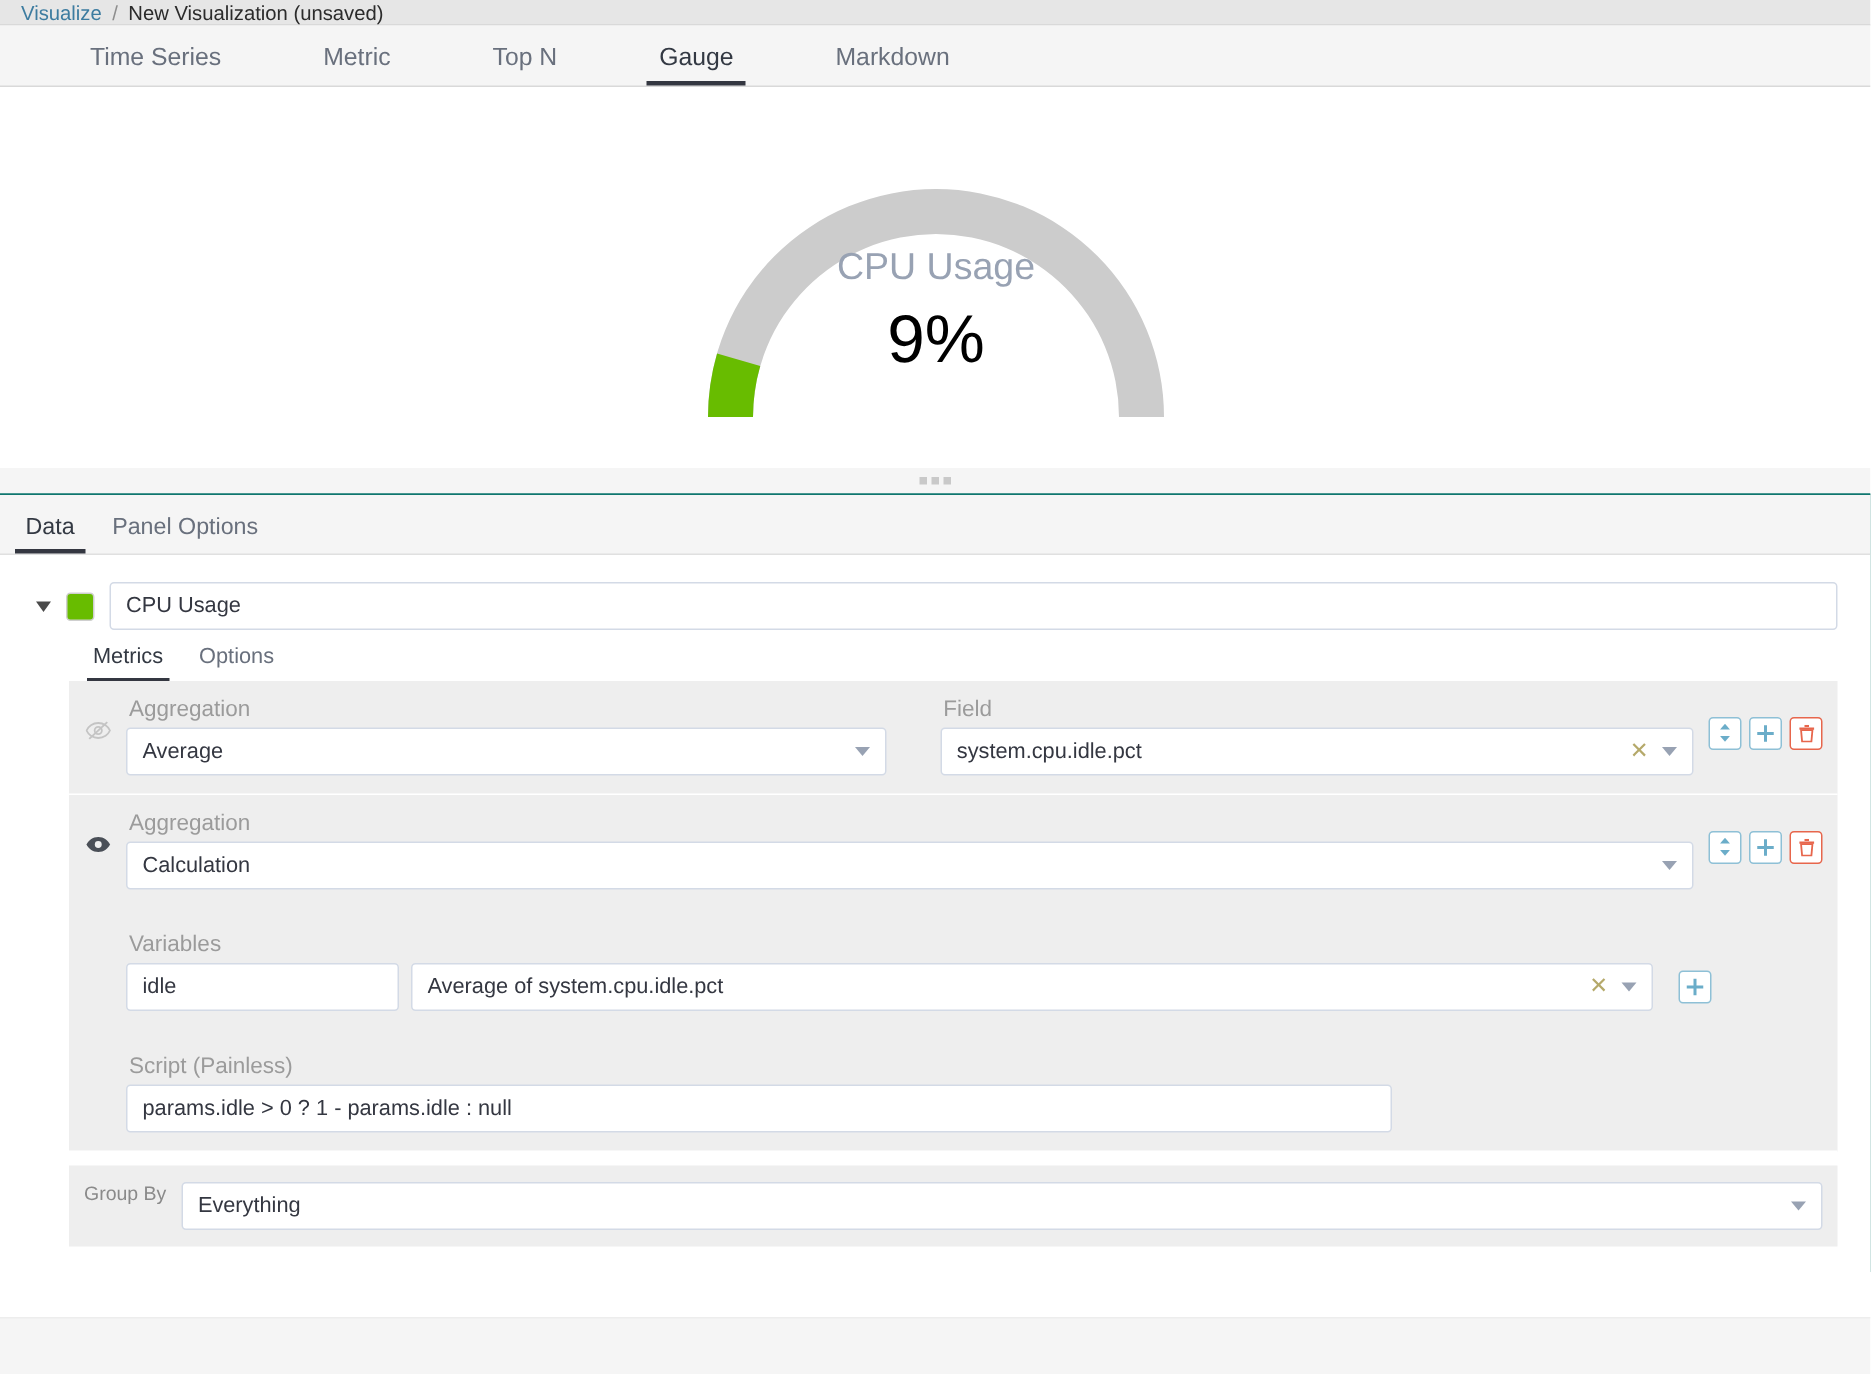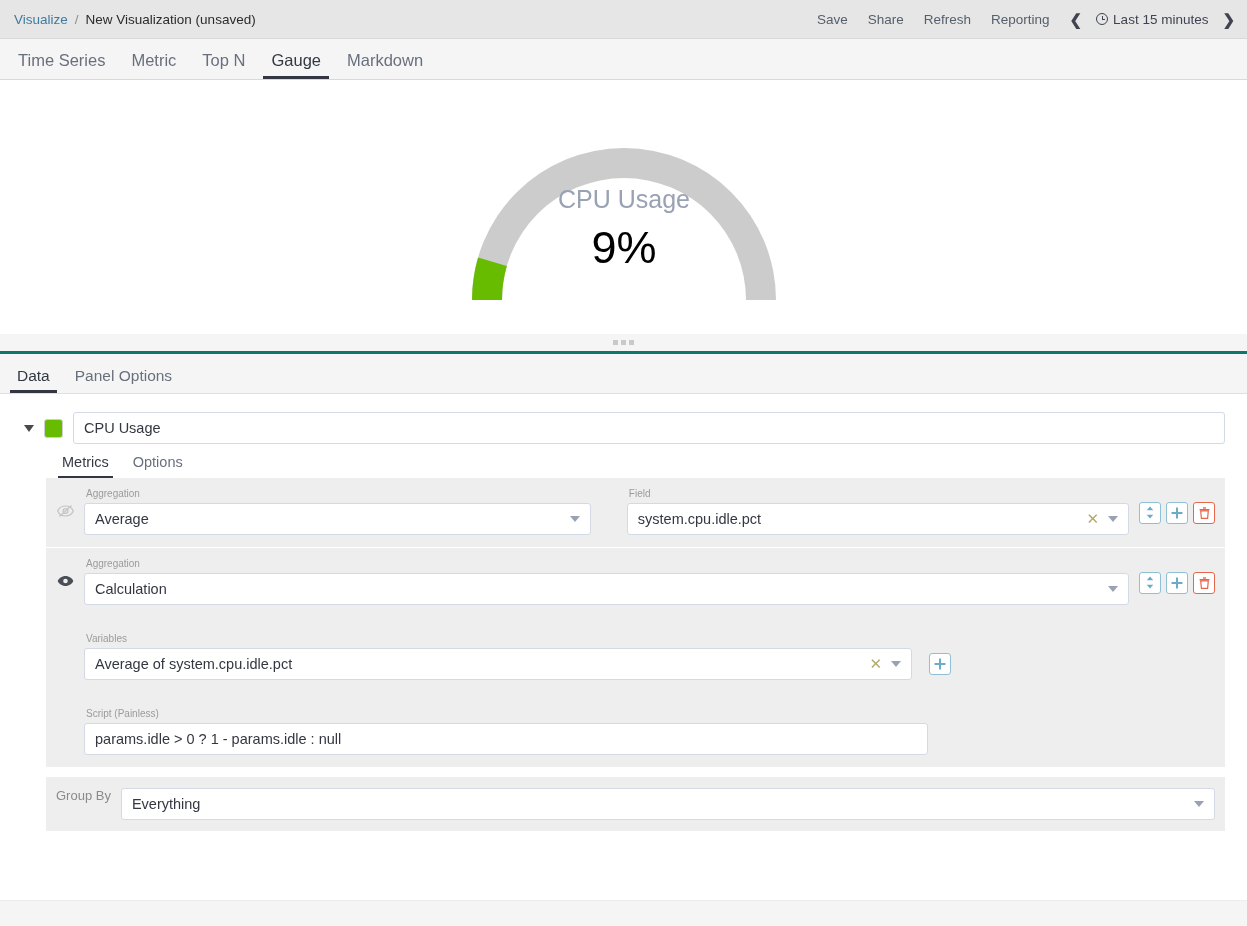--- a/index.html
+++ b/index.html
@@ -7,21 +7,21 @@
   body {
     width: 1247px; height: 926px;
     font-family: "Liberation Sans", sans-serif;
     background: #ffffff;
     color: #343741;
     overflow: hidden;
   }
 
   
   .topbar {
-    height: 39px;
+    height: 17px;
     background: #e6e6e6;
     display: flex;
     align-items: center;
     padding: 0 12px 0 14px;
     border-bottom: 1px solid #d9d9d9;
     font-size: 13.5px;
   }
   .crumbs { display: flex; align-items: center; gap: 7px; }
   .crumb-link { color: #3d7ca0; cursor: pointer; }
   .crumb-sep { color: #8e8e8e; }
@@ -75,20 +75,21 @@
     border-bottom: 1px solid #d9d9d9;
   }
   .viztab {
     font-size: 16.5px;
     color: #69707d;
     padding: 0 8px 8px 8px;
     margin-right: 10px;
     cursor: pointer;
     border-bottom: 3px solid transparent;
     line-height: 1;
+    margin-left: 42px;
   }
   .viztab.active { color: #333943; border-bottom-color: #343741; }
 
   
   .vizpanel {
     height: 254px;
     background: #ffffff;
     position: relative;
   }
   .gauge-wrap {
@@ -118,21 +119,21 @@
     cursor: row-resize;
   }
   .resizer i {
     width: 5px; height: 5px; background: #c9c9c9; display: block;
   }
 
   
   .editor {
     background: #0f766e;
     height: 519px;
-    border-top: 3px solid #0f766e;
+    border-top: 1px solid #0f766e;
   }
   .editor-tabs {
     height: 40px;
     display: flex; align-items: flex-end;
     padding: 0 10px;
     border-bottom: 1px solid #e0e0e0;
     background: #f5f5f5;
   }
   .etab {
     font-size: 15.5px;
@@ -196,21 +197,21 @@
     padding: 10px 10px 12px 10px;
     position: relative;
   }
   .agg-line { display: flex; align-items: flex-start; gap: 10px; }
   .eye {
     width: 18px; flex: none; margin-top: 16px;
     display: flex; justify-content: center;
     cursor: pointer;
   }
   .lbl {
-    font-size: 10px;
+    font-size: 15px;
     color: #9b9b9b;
     display: block;
     margin: 0 0 4px 2px;
   }
   .ctl { display: flex; flex-direction: column; }
   .combo { position: relative; }
   .combo .field { padding-right: 34px; }
   .dd-arrow {
     position: absolute; right: 11px; top: 13px;
     width: 0; height: 0;
@@ -253,34 +254,20 @@
 </style>
 </head>
 <body>
 
 <div class="topbar">
   <div class="crumbs">
     <span class="crumb-link">Visualize</span>
     <span class="crumb-sep">/</span>
     <span class="crumb-current">New Visualization (unsaved)</span>
   </div>
-  <div class="topbar-right">
-    <span class="tb-item">Save</span>
-    <span class="tb-item">Share</span>
-    <span class="tb-item">Refresh</span>
-    <span class="tb-item">Reporting</span>
-    <div class="timepicker">
-      <span class="chev">❮</span>
-      <span class="time-label">
-        <span class="clock-ico"></span>
-        <span>Last 15 minutes</span>
-      </span>
-      <span class="chev">❯</span>
-    </div>
-  </div>
 </div>
 
 <div class="viztabs">
   <div class="viztab">Time Series</div>
   <div class="viztab">Metric</div>
   <div class="viztab">Top N</div>
   <div class="viztab active">Gauge</div>
   <div class="viztab">Markdown</div>
 </div>
 
@@ -408,20 +395,23 @@
                 <rect x="4" y="0.3" width="3" height="1.4" fill="#e7664c"></rect>
                 <path d="M1.7 3.8 h7.6 l-0.7 7.6 h-6.2 Z" fill="none" stroke="#e7664c" stroke-width="1.2"></path>
               </svg>
             </div>
           </div>
         </div>
 
         <div class="agg-sub">
           <span class="lbl">Variables</span>
           <div class="row-inline">
+            <div style="width:182px">
+              <input class="field" type="text" value="idle" style="">
+            </div>
             <div class="combo" style="width:828px">
               <input class="field" type="text" value="Average of system.cpu.idle.pct" style="">
               <span class="clear-x">✕</span>
               <span class="dd-arrow"></span>
             </div>
             <div class="sq-btn" style="margin-top:5px; margin-left:9px">
               <svg width="12" height="12" viewBox="0 0 12 12">
                 <rect x="5" y="0.5" width="2" height="11" fill="#6badc9"></rect>
                 <rect x="0.5" y="5" width="11" height="2" fill="#6badc9"></rect>
               </svg>

